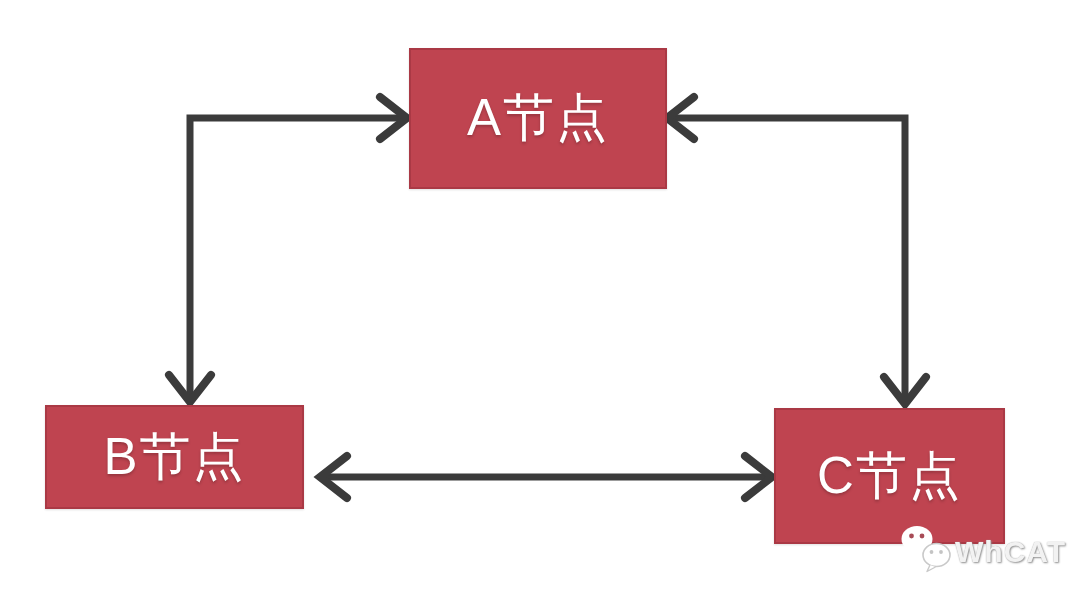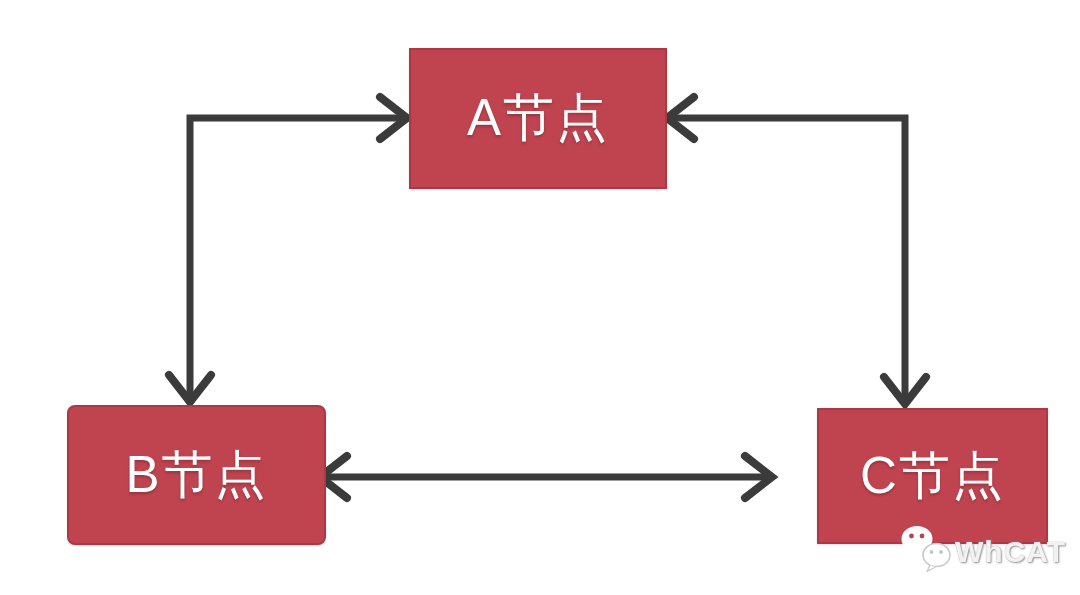--- a/index.html
+++ b/index.html
@@ -34,22 +34,22 @@
   }
   .node-label {
     color: #ffffff;
     font-size: 51px;
     font-weight: 500;
     letter-spacing: 2px;
     text-shadow: 0 2px 3px rgba(0,0,0,0.22);
     white-space: nowrap;
   }
   .node-a { left: 409px; top: 48px;  width: 258px; height: 141px; }
-  .node-b { left: 67px;  top: 405px; width: 259px; height: 140px; border-radius: 8px; }
-  .node-c { left: 774px; top: 408px; width: 231px; height: 136px; margin-left: 43px; }
+  .node-b { left: 45px;  top: 405px; width: 259px; height: 104px; }
+  .node-c { left: 774px; top: 408px; width: 231px; height: 136px; }
 
   .watermark {
     position: absolute;
     left: 899px;
     top: 524px;
     display: flex;
     align-items: center;
   }
   .watermark-icon {
     width: 56px;

